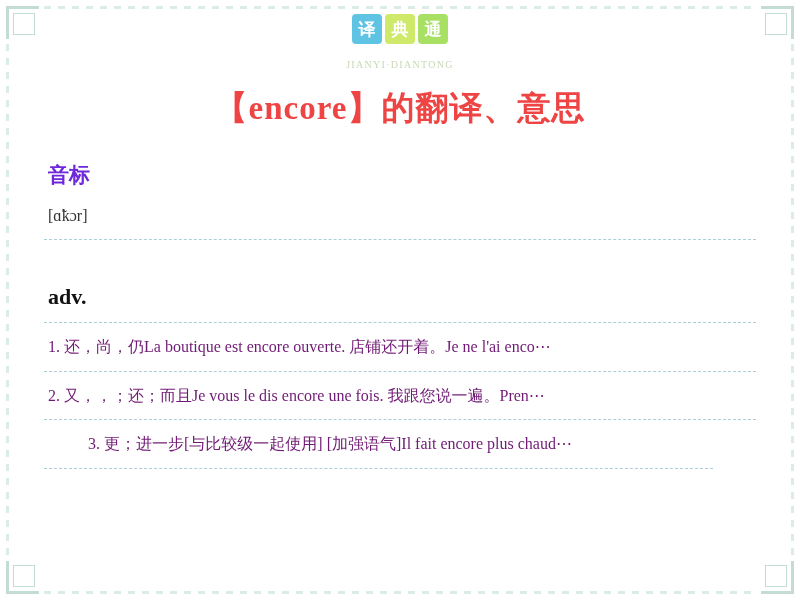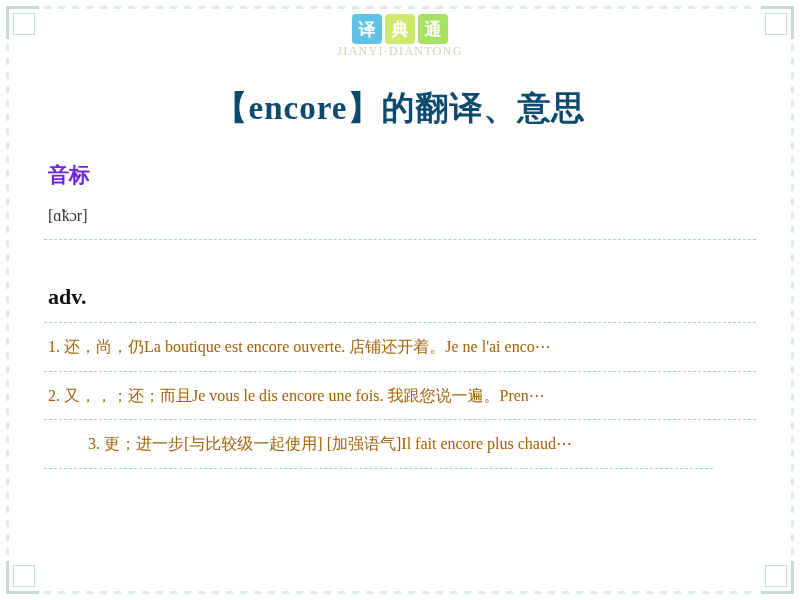--- a/index.html
+++ b/index.html
@@ -79,42 +79,42 @@
     font-family: "DejaVu Sans", sans-serif;
     font-size: 17px;
     line-height: 30px;
     text-align: center;
     font-weight: 700;
   }
   .logo-blocks span.b1 { background: #5fc3e4; }
   .logo-blocks span.b2 { background: #cfe96a; }
   .logo-blocks span.b3 { background: #a8e063; }
   .logo-sub {
-    margin-top: 0;
-    font-size: 12px;
+    margin-top: 15px;
+    font-size: 10px;
     letter-spacing: 1.3px;
     color: #c8d8b4;
     font-family: "Liberation Serif", serif;
   }
 
   
   .content {
     position: absolute;
     top: 80px;
     left: 44px;
     right: 44px;
   }
 
   .page-title {
     text-align: center;
     font-size: 33px;
     font-weight: 700;
     letter-spacing: 1px;
     margin: 6px 0 0 0;
-    color: #0c4a6e;
+    color: #ef4444;
     font-family: "Liberation Serif", serif;
   }
 
   .section {
     margin-top: 30px;
   }
   .section-title {
     font-size: 21px;
     font-weight: 700;
     color: #6d28d9;
@@ -136,21 +136,21 @@
 
   .pos {
     font-size: 22px;
     font-weight: 700;
     padding: 14px 4px 12px 4px;
     color: #111;
   }
 
   .sense {
     font-size: 16px;
-    color: #a16207;
+    color: #701a75;
     padding: 13px 4px 13px 4px;
     white-space: nowrap;
     overflow: hidden;
     text-overflow: ellipsis;
     line-height: 1.35;
   }
 
   .sense-last {
     position: relative;
     margin-left: 40px;

